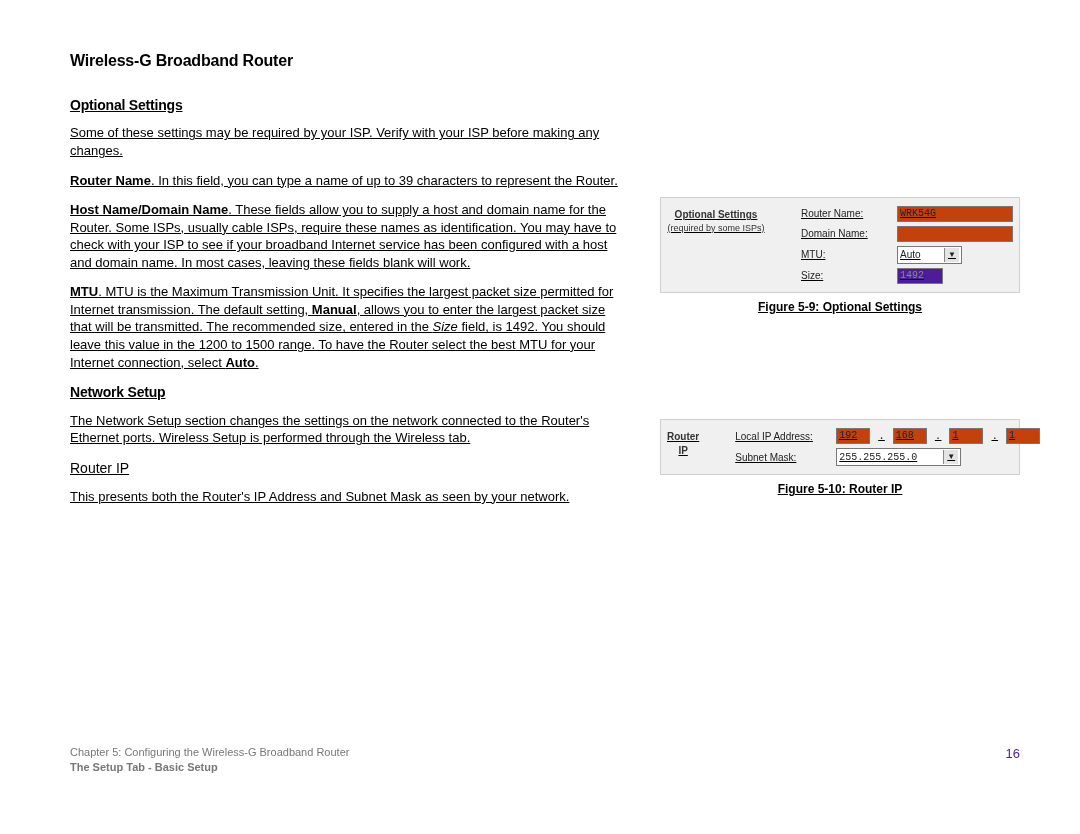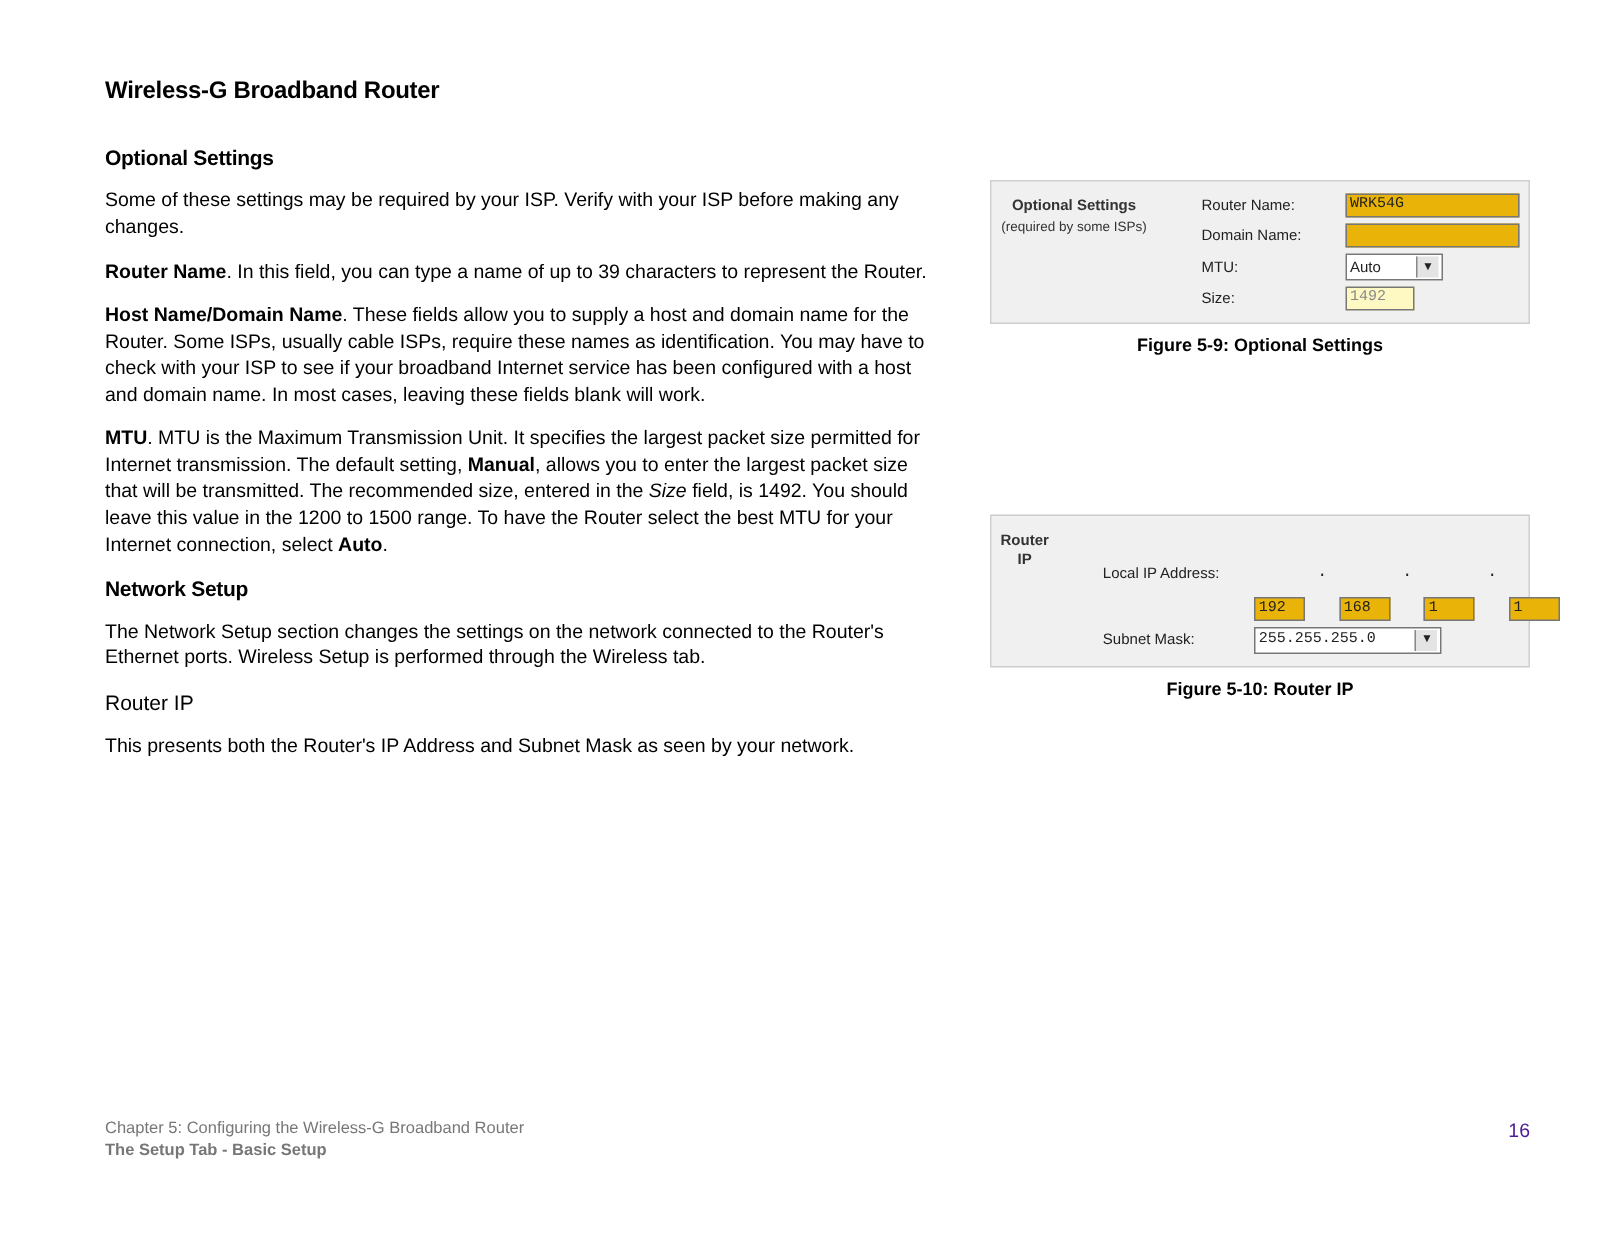--- a/index.html
+++ b/index.html
@@ -23,22 +23,23 @@
   .header {
     font-family: "Arial Black", Arial, sans-serif;
     font-weight: 900;
     font-size: 16px;
     letter-spacing: -0.2px;
     margin-bottom: 18px;
   }
   .content {
     display: flex;
     flex-direction: row;
-    align-items: center;
+    align-items: flex-end;
     column-gap: 38px;
+    text-decoration: underline;
   }
   .maincol {
     width: 580px;
   }
   .figcol {
     width: 360px;
   }
   .section-title {
     font-family: "Arial Black", Arial, sans-serif;
     font-weight: 900;
@@ -107,30 +108,30 @@
     gap: 6px;
   }
   .fieldline .flbl {
     width: 90px;
     text-align: left;
     font-size: 10px;
     margin-left: 36px;
   }
   .tinput {
     border: 1px solid #777;
-    background: #eab308;
+    background: #c2410c;
     height: 14px;
     font-size: 10px;
     font-family: "Courier New", monospace;
     padding: 0 2px;
     box-sizing: content-box;
   }
   .tinput.wide { width: 110px; }
-  .tinput.dis  { background: #fef9c3; color:#888; width: 40px; }
-  .tinput.ip   { width: 28px; text-align: left; margin-top: 46px; }
+  .tinput.dis  { background: #4c1d95; color:#888; width: 40px; }
+  .tinput.ip   { width: 28px; text-align: left; }
   .sel {
     border: 1px solid #777;
     background: #fff;
     height: 16px;
     display: inline-flex;
     align-items: center;
     font-size: 10px;
     font-family: Verdana, Arial, sans-serif;
     padding: 0 2px;
     box-sizing: content-box;

